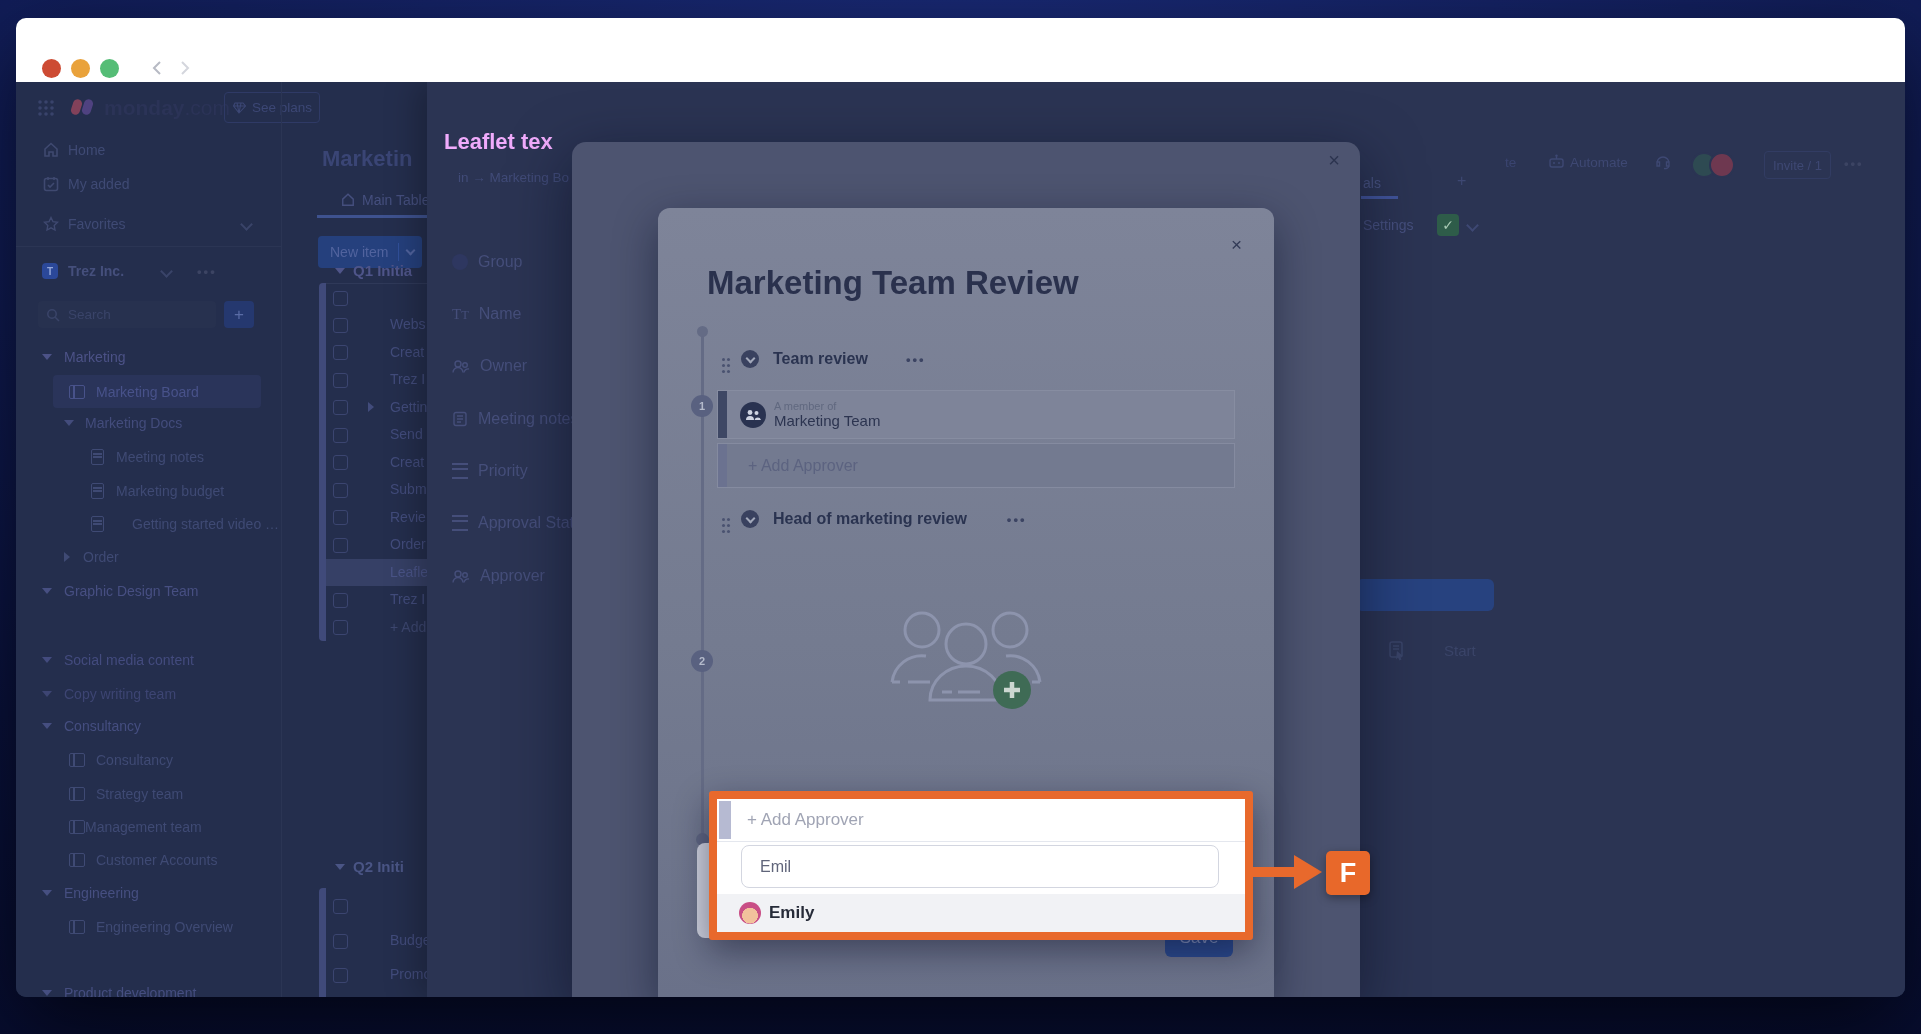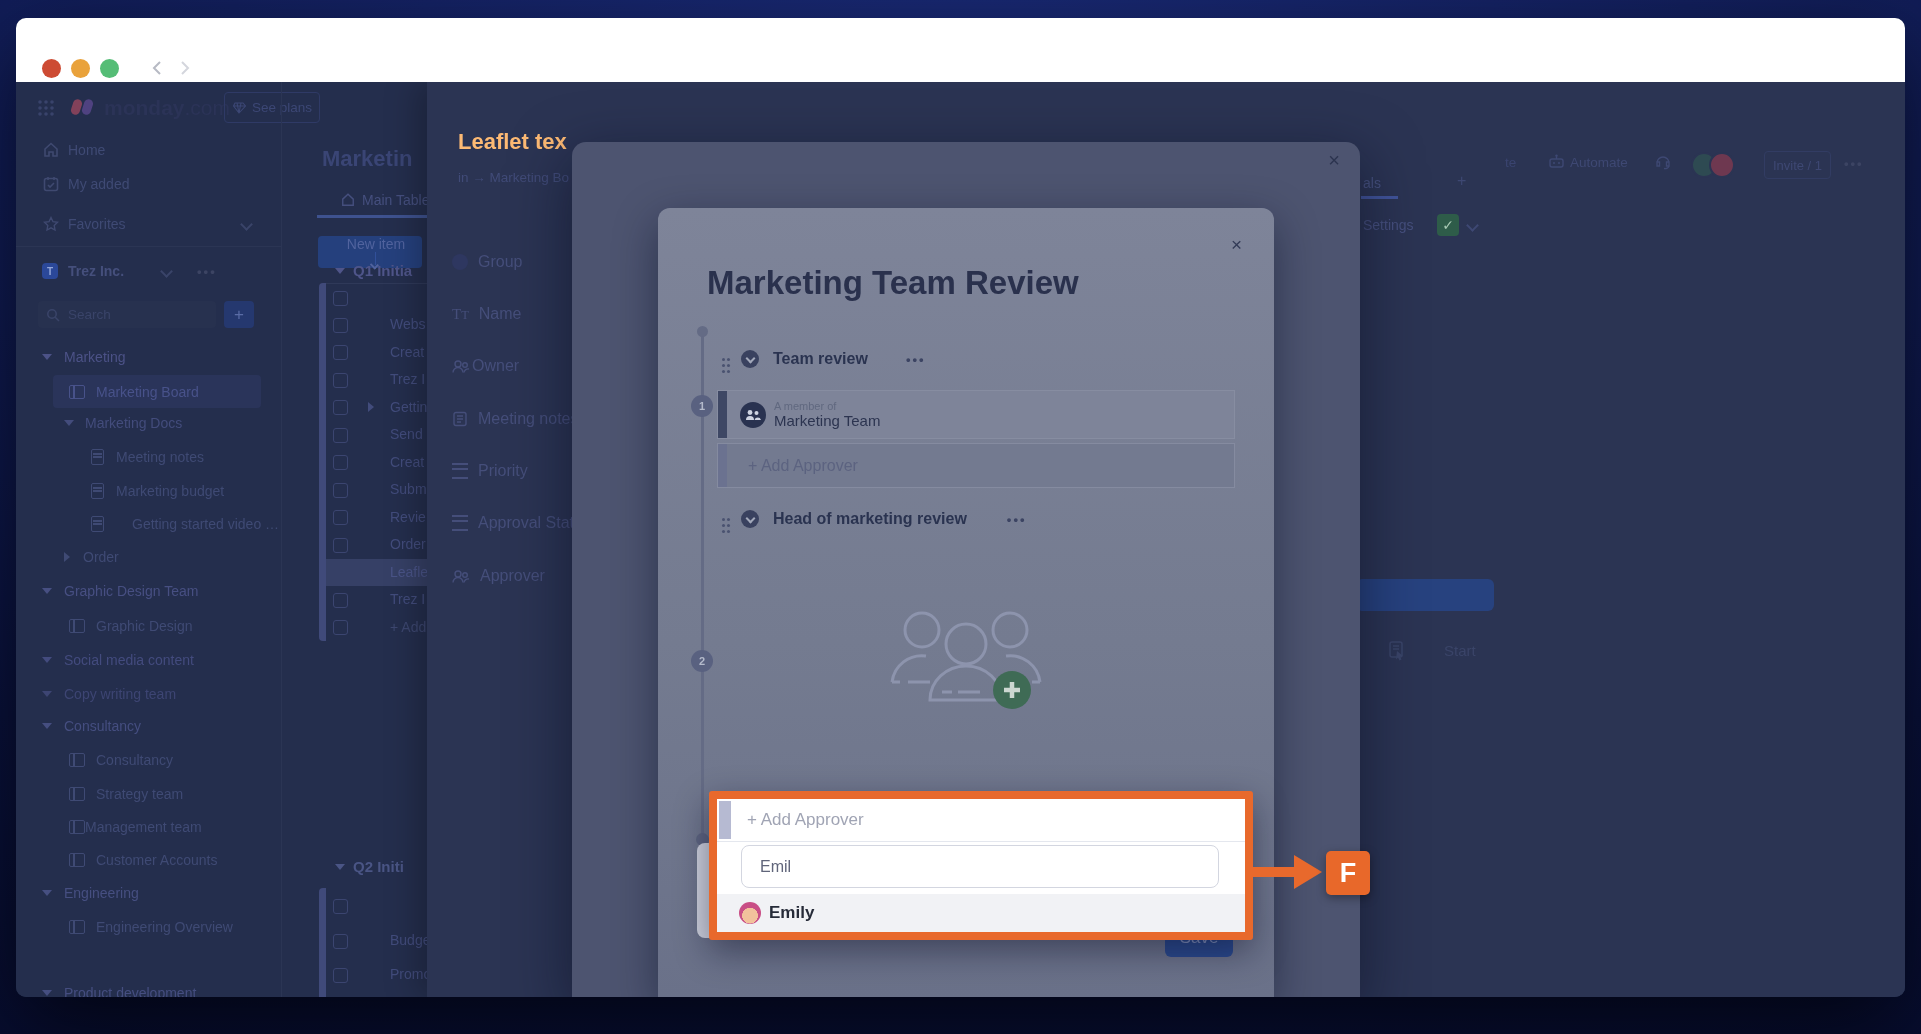--- a/index.html
+++ b/index.html
@@ -172,24 +172,20 @@
           <span class="t" style="margin-left:28px;">Getting started video …</span>
         </div>
     <div class="sbitem" style="top:460px;">
           <span class="caret-r" style="margin-left:48px;"></span>
           <span class="t" style="margin-left:13px;">Order</span>
         </div>
     <div class="sbitem" style="top:494px;color:#474f82;">
           <span class="caret-d" style="margin-left:26px;"></span>
           <span class="t" style="margin-left:12px;">Graphic Design Team</span>
         </div>
-    <div class="sbitem" style="top:529px;">
-          <span class="brdico" style="margin-left:53px;"></span>
-          <span class="t" style="margin-left:11px;">Graphic Design</span>
-        </div>
     <div class="sbitem" style="top:563px;color:#434b7e;">
           <span class="caret-d" style="margin-left:26px;"></span>
           <span class="t" style="margin-left:12px;">Social media content</span>
         </div>
     <div class="sbitem" style="top:597px;color:#3d4573;">
           <span class="caret-d" style="margin-left:26px;"></span>
           <span class="t" style="margin-left:12px;">Copy writing team</span>
         </div>
     <div class="sbitem" style="top:629px;color:#454e80;">
           <span class="caret-d" style="margin-left:26px;"></span>
@@ -225,21 +221,21 @@
         </div>
 
     <div class="a t" style="left:306px;top:64px;width:105px;overflow:hidden;font-size:22px;font-weight:bold;color:#3a4575;">Marketin</div>
     <div class="a" style="left:325px;top:110px;display:flex;align-items:center;gap:7px;color:#454f7e;font-size:14px;">
       <svg width="14" height="14" viewBox="0 0 16 16">
             <path d="M2 7 L8 1.5 L14 7 V14 H2 Z" fill="none" stroke="#454f7e" stroke-width="1.6"></path>
           </svg>
       <span class="t">Main Table</span>
     </div>
     <div class="a" style="left:301px;top:133px;width:110px;height:3px;background:#3e528f;"></div>
-    <div class="a" style="left:302px;top:154px;width:104px;height:32px;background:#25407d;border-radius:4px;display:flex;align-items:center;color:#51639e;font-size:14px;flex-direction:column;">
+    <div class="a" style="left:302px;top:154px;width:104px;height:32px;background:#25407d;border-radius:4px;display:flex;align-items:center;color:#51639e;font-size:14px;">
       <span class="t" style="margin-left:12px;">New item</span>
       <span style="margin-left:10px;width:1px;height:18px;background:#31509a;"></span>
       <span class="chev" style="margin-left:8px;color:#51639e;width:5px;height:5px;transform:rotate(45deg);margin-top:-3px;"></span>
     </div>
     <div class="a" style="left:319px;top:180px;display:flex;align-items:center;gap:8px;color:#4f558a;font-size:15px;font-weight:bold;">
       <span class="caret-d"></span>
       <span class="t" style="width:72px;overflow:hidden;">Q1 Initia</span>
     </div>
 
     <div class="a" style="left:303px;top:201px;width:7px;height:358px;background:#404a7a;border-radius:4px 0 0 4px;"></div>
@@ -288,21 +284,21 @@
       <div class="a cb" style="left:0;top:11px;"></div>
       <div class="a cb" style="left:0;top:46px;"></div>
       <div class="a cb" style="left:0;top:80px;"></div>
     </div>
     <div class="a" style="left:374px;top:806px;width:37px;overflow:hidden;font-size:14px;color:#424c7c;">
       <div class="t" style="height:34px;line-height:34px;margin-top:35px;">Budge</div>
       <div class="t" style="height:34px;line-height:34px;">Promo</div>
     </div>
 
     <div class="a" style="left:411px;top:0;width:1478px;height:915px;background:#2b3453;box-shadow:-10px 0 30px rgba(0,0,0,.25);">
-      <div class="a t" style="left:31px;top:47px;width:146px;overflow:hidden;font-size:22px;font-weight:bold;color:#fdba74;">Leaflet tex</div>
+      <div class="a t" style="left:17px;top:47px;width:146px;overflow:hidden;font-size:22px;font-weight:bold;color:#f0abfc;">Leaflet tex</div>
       <div class="a t" style="left:31px;top:88px;width:146px;overflow:hidden;font-size:13.5px;color:#414b78;">in → Marketing Bo</div>
 
       <div class="a t" style="left:1078px;top:73px;font-size:13.5px;color:#3a4470;">te</div>
       <svg class="a" style="left:1121px;top:72px;" width="17" height="16" viewBox="0 0 17 16">
             <rect x="2" y="5" width="13" height="8" rx="2" fill="none" stroke="#3e4873" stroke-width="1.4"></rect>
             <circle cx="6" cy="9" r="1" fill="#3e4873"></circle>
             <circle cx="11" cy="9" r="1" fill="#3e4873"></circle>
             <line x1="8.5" y1="2" x2="8.5" y2="5" stroke="#3e4873" stroke-width="1.4"></line>
             <circle cx="8.5" cy="1.6" r="1.2" fill="#3e4873"></circle>
           </svg>
@@ -318,21 +314,21 @@
       <div class="a dots3" style="left:1417px;top:74px;">•••</div>
 
       <div class="a" style="left:25px;top:171px;width:160px;display:flex;align-items:center;gap:10px;">
             <span class="fieldico" style="width:16px;height:16px;border-radius:50%;background:#2e3760;"></span>
             <span class="t" style="font-size:16px;color:#454e7a;">Group</span>
           </div>
       <div class="a" style="left:25px;top:223px;width:160px;display:flex;align-items:center;gap:10px;">
             <span class="fieldico t" style="font-size:15px;font-family:'Liberation Serif','DejaVu Serif',serif;">T<small>T</small></span>
             <span class="t" style="font-size:16px;color:#454e7a;">Name</span>
           </div>
-      <div class="a" style="left:25px;top:275px;width:170px;display:flex;align-items:center;gap:2px;">
+      <div class="a" style="left:25px;top:275px;width:170px;display:flex;align-items:center;gap:10px;">
         <svg width="18" height="15" viewBox="0 0 18 15">
               <circle cx="6" cy="5" r="3" fill="none" stroke="#454e7a" stroke-width="1.4"></circle>
               <path d="M1 13.5 a5 5 0 0 1 10 0" fill="none" stroke="#454e7a" stroke-width="1.4"></path>
               <circle cx="13" cy="6" r="2.3" fill="none" stroke="#454e7a" stroke-width="1.4"></circle>
               <path d="M12 13.5 a4.2 4.2 0 0 1 5 -3.5" fill="none" stroke="#454e7a" stroke-width="1.4"></path>
             </svg>
         <span class="t" style="font-size:16px;color:#454e7a;">Owner</span>
           </div>
       <div class="a" style="left:25px;top:328px;width:170px;display:flex;align-items:center;gap:10px;">
         <svg width="16" height="16" viewBox="0 0 16 16">

